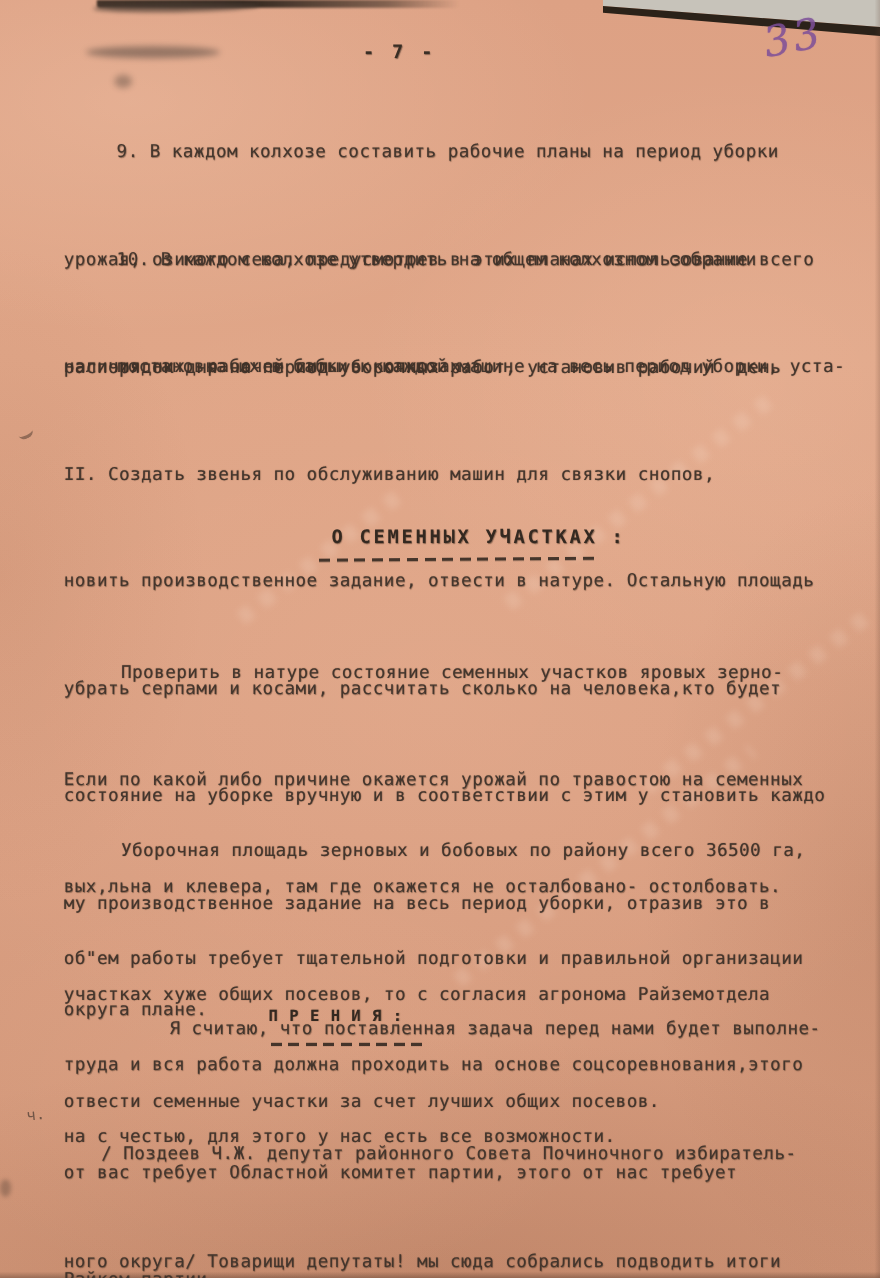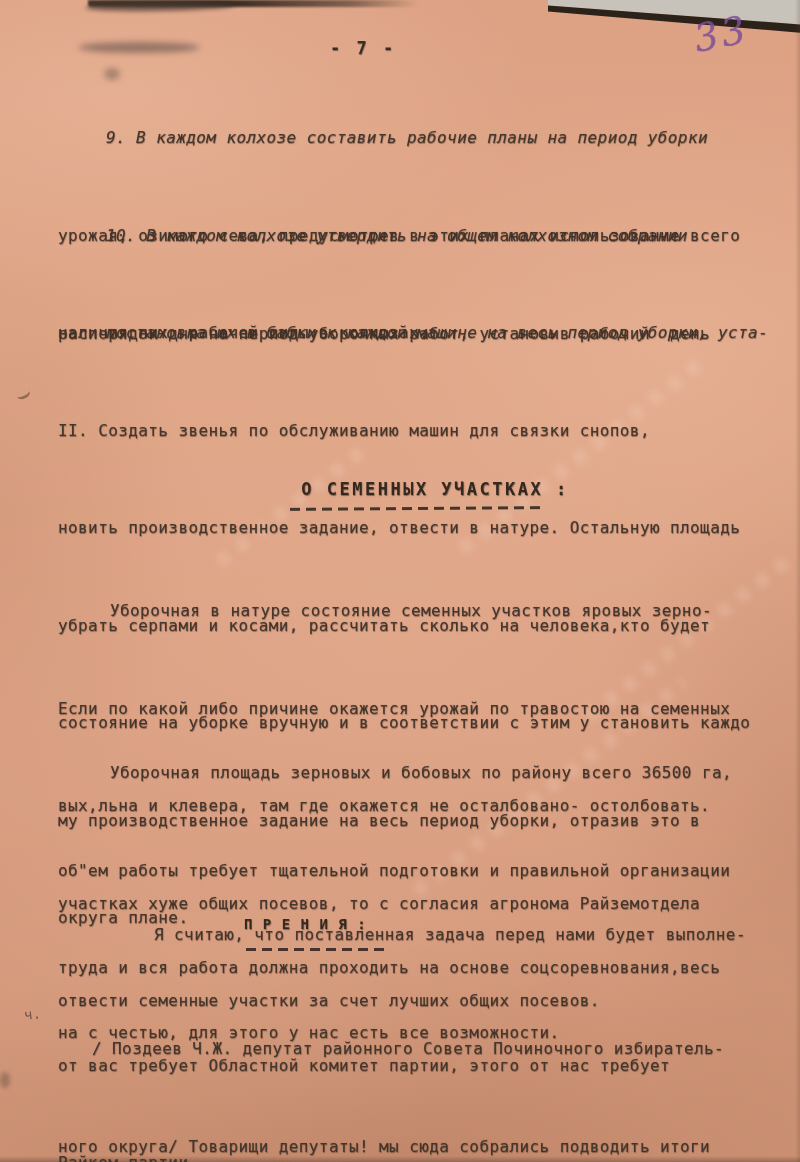--- a/index.html
+++ b/index.html
@@ -16,21 +16,21 @@
       radial-gradient(ellipse 300px 520px at 100% 70%, rgba(150,95,65,0.18), transparent 72%),
       radial-gradient(ellipse 260px 420px at 0% 45%,  rgba(160,100,70,0.14), transparent 72%),
       linear-gradient(180deg,#dda184 0%,#e0a688 28%,#dba083 62%,#d09577 100%);
   }
   .tw {
     font-size:16px; line-height:32.5px; letter-spacing:0.4px;
     color:rgba(62,50,42,0.92); white-space:pre;
     text-shadow:0.5px 0.5px 0.8px rgba(80,55,40,0.50), 0 0 1px rgba(60,45,35,0.35);
   }
   .para { position:absolute; left:58px; width:740px; }
-  .ind-a .ln:first-child { text-indent:48px;font-style:italic; }
+  .ind-a .ln:first-child { text-indent:48px; }
   .ind-b .ln:first-child { text-indent:52px; }
   .ind-c .ln:first-child { text-indent:96px; }
   .ind-d .ln:first-child { text-indent:34px; }
 
   #page-label {
     position:absolute; top:38px; left:330px; font-size:17px; font-weight:bold;
     letter-spacing:3px; color:rgba(52,42,34,0.95);
     text-shadow:0.5px 0.5px 1px rgba(70,50,38,0.6);
   }
   #folio {
@@ -147,31 +147,31 @@
     <div class="ln">убрать серпами и косами, рассчитать сколько на человека,кто будет</div>
     <div class="ln">состояние на уборке вручную и в соответствии с этим у становить каждо</div>
     <div class="ln">му производственное задание на весь период уборки, отразив это в</div>
     <div class="ln">округа плане.</div>
   </div>
 
   <div class="heading" id="heading-seed">О СЕМЕННЫХ УЧАСТКАХ :</div>
   <div class="dash-underline" id="seed-underline"></div>
 
   <div class="para tw ind-b" id="para-seed-check">
-    <div class="ln">Уборочная в натуре состояние семенных участков яровых зерно-</div>
+    <div class="ln">Проверить в натуре состояние семенных участков яровых зерно-</div>
     <div class="ln">Если по какой либо причине окажется урожай по травостою на семенных</div>
     <div class="ln">вых,льна и клевера, там где окажется не осталбовано- остолбовать.</div>
     <div class="ln">участках хуже общих посевов, то с согласия агронома Райземотдела</div>
     <div class="ln">отвести семенные участки за счет лучших общих посевов.</div>
   </div>
 
   <div class="para tw ind-b" id="para-harvest-area">
     <div class="ln">Уборочная площадь зерновых и бобовых по району всего 36500 га,</div>
     <div class="ln">об"ем работы требует тщательной подготовки и правильной организации</div>
-    <div class="ln">труда и вся работа должна проходить на основе соцсоревнования,весь</div>
+    <div class="ln">труда и вся работа должна проходить на основе соцсоревнования,этого</div>
     <div class="ln">от вас требует Областной комитет партии, этого от нас требует</div>
     <div class="ln">Райком партии.</div>
   </div>
 
   <div class="para tw ind-c" id="para-closing">
     <div class="ln">Я считаю, что поставленная задача перед нами будет выполне-</div>
     <div class="ln">на с честью, для этого у нас есть все возможности.</div>
   </div>
 
   <div class="heading" id="heading-debate">П Р Е Н И Я :</div>

